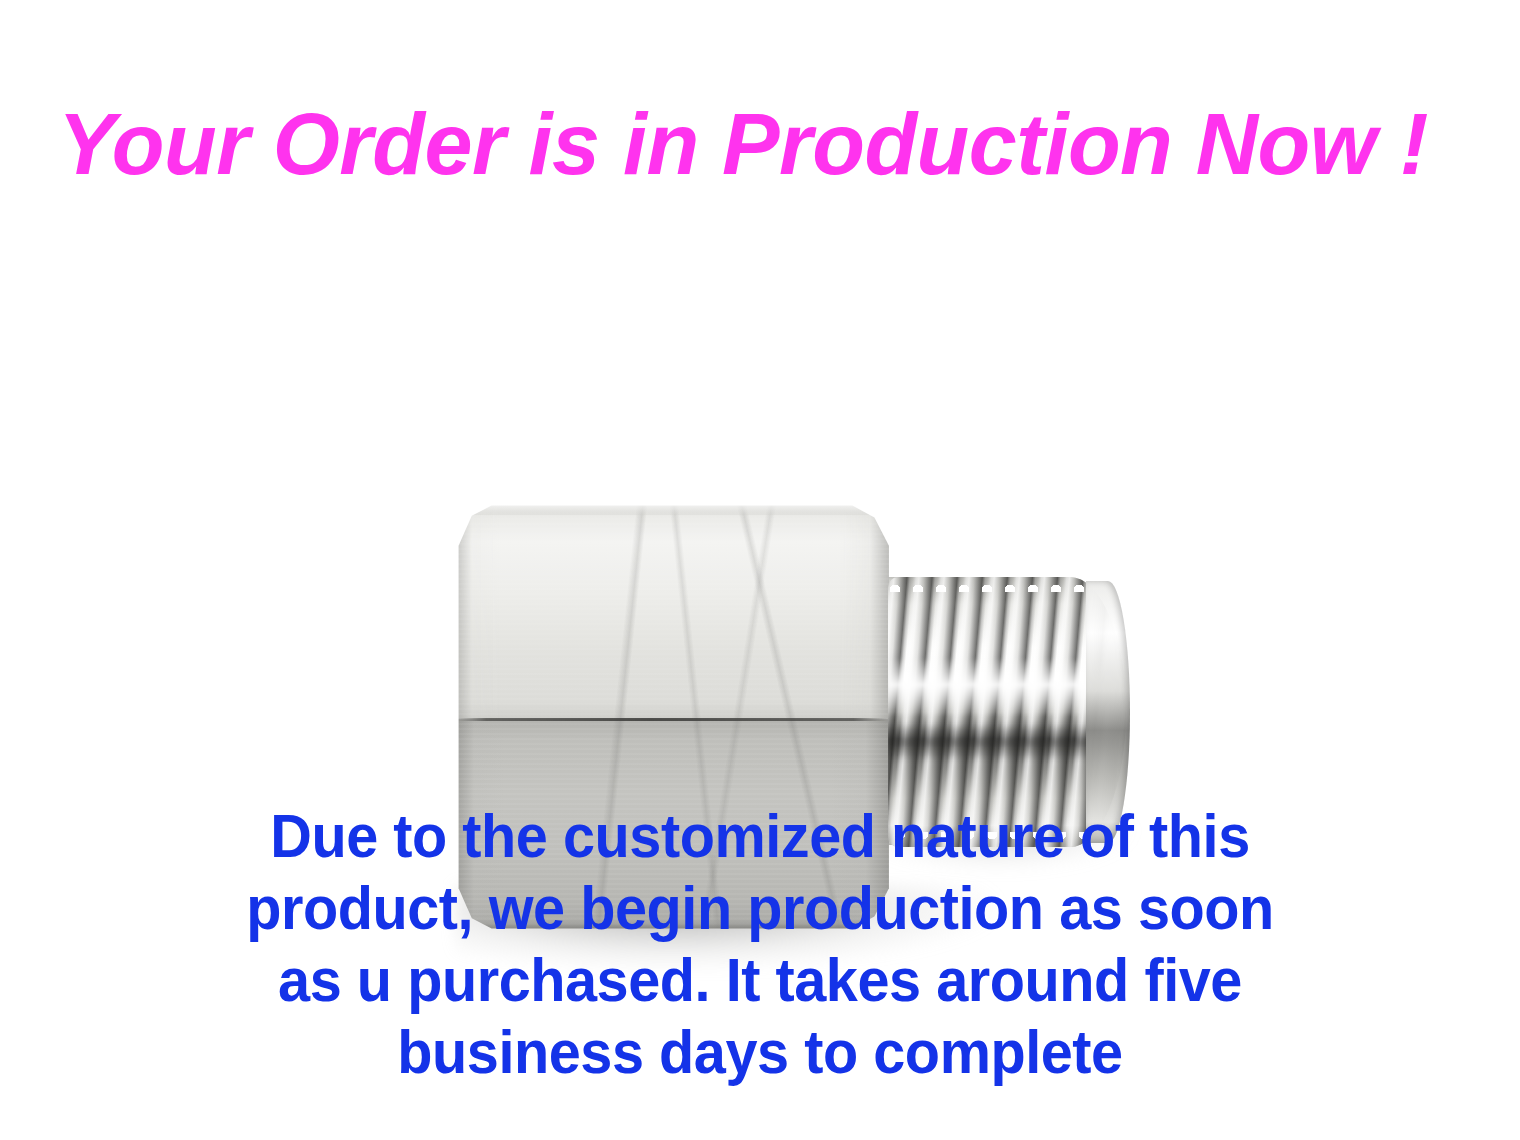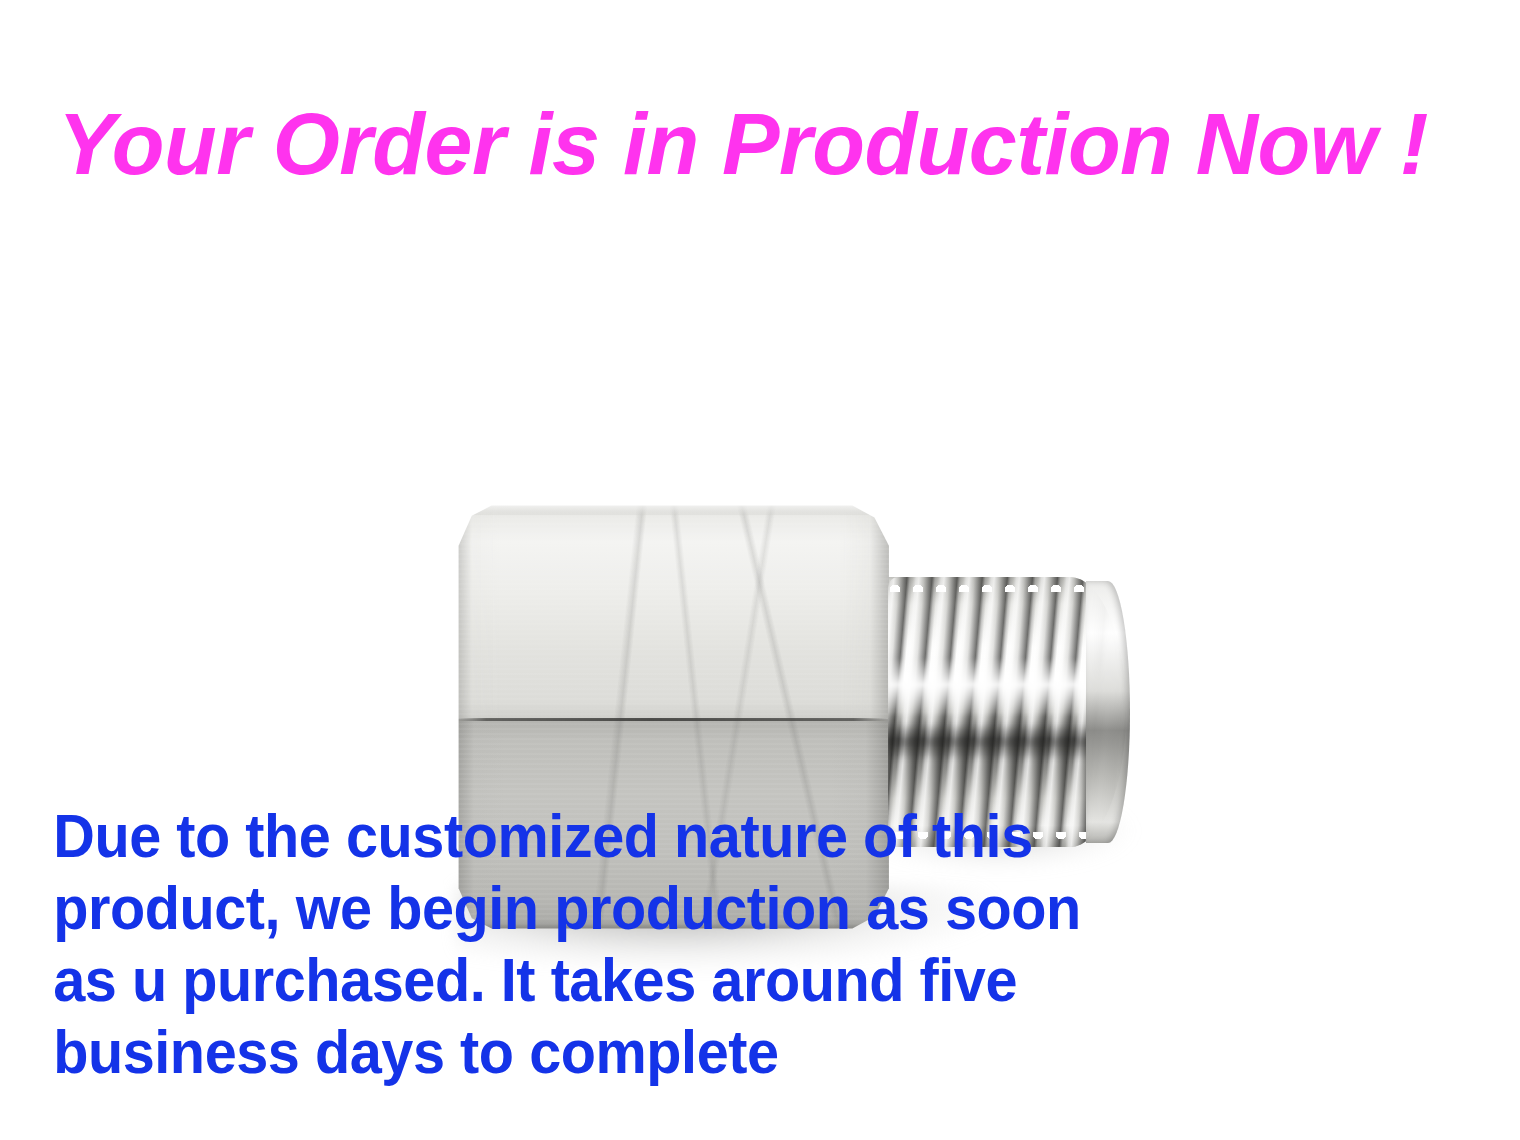--- a/index.html
+++ b/index.html
@@ -332,21 +332,21 @@
     box-shadow: inset -3px 0 6px rgba(0,0,0,0.22);
     opacity: 0.96;
   }
 
   
   #body-copy {
     position: absolute;
     left: 0;
     top: 800px;
     width: 1520px;
-    text-align: left;
+    text-align: center;
     color: #1433e8;
     font-family: "Liberation Sans", sans-serif;
     font-weight: bold;
     font-size: 62px;
     line-height: 72px;
     letter-spacing: -0.5px;
   }
   #body-copy .bline {
     display: block;
     white-space: nowrap;

